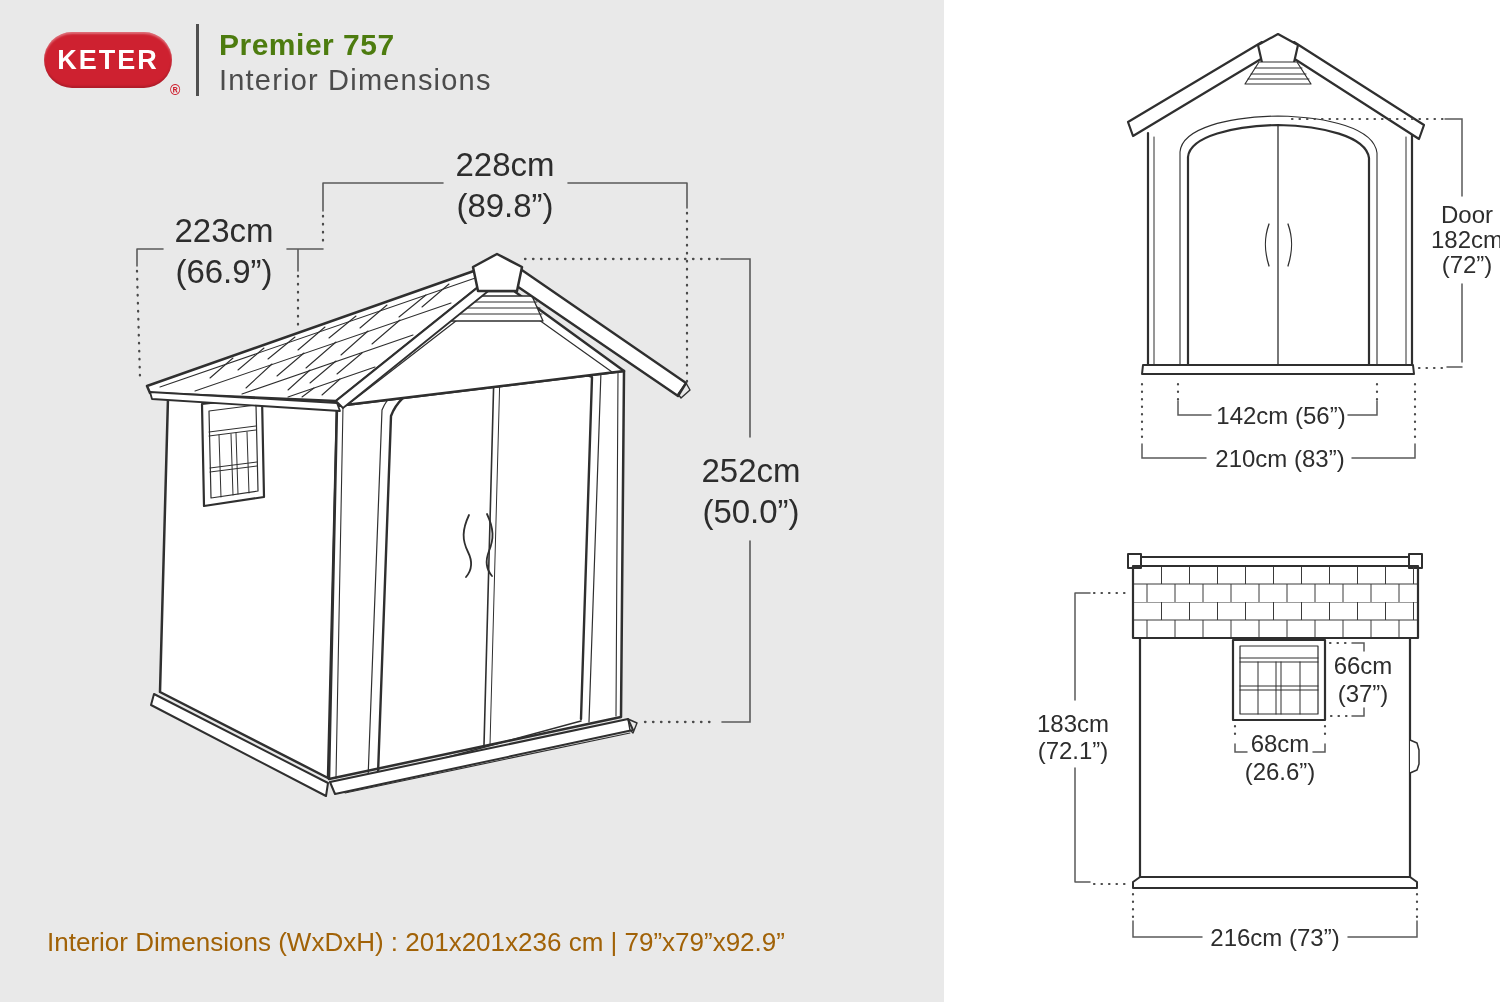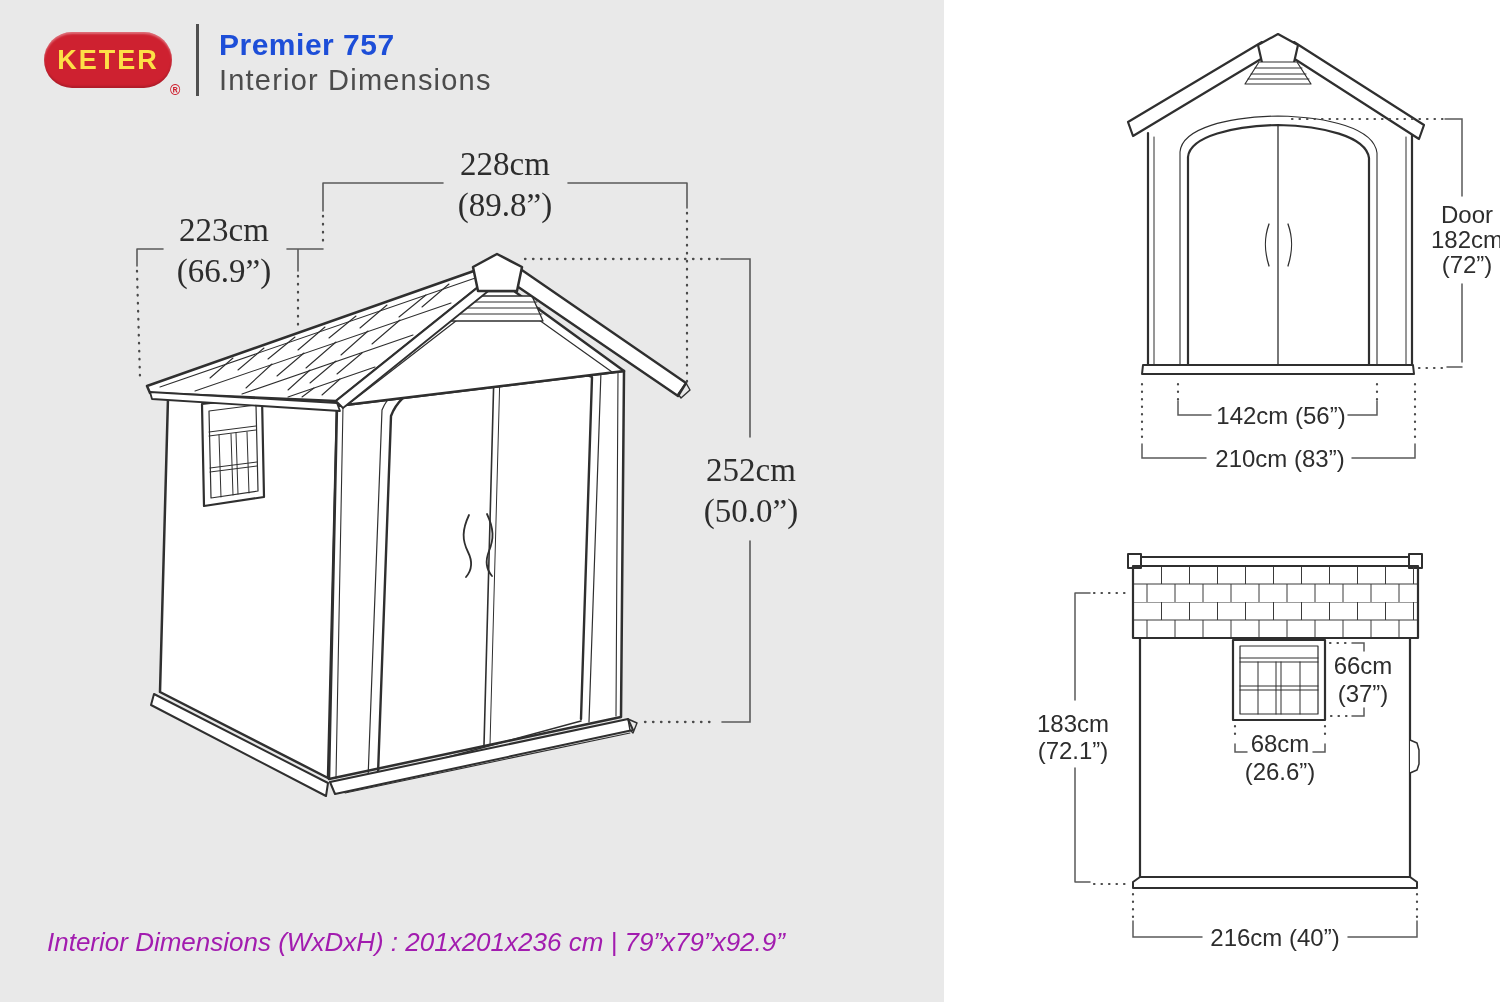--- a/index.html
+++ b/index.html
@@ -14,39 +14,39 @@
   #art{position:absolute;left:0;top:0;}
 
   
   #logo{
     position:absolute;left:44px;top:32px;width:128px;height:56px;
     background:#ce2130;border-radius:30px;
     display:flex;align-items:center;justify-content:center;
     box-shadow:inset 0 2px 2px rgba(255,255,255,.35), inset 0 -2px 2px rgba(0,0,0,.15);
   }
   #logo .brand{
-    color:#fde047;font-weight:800;font-size:27px;letter-spacing:2px;
+    color:#ffffff;font-weight:800;font-size:27px;letter-spacing:2px;
   }
   #reg-mark{position:absolute;left:170px;top:82px;font-size:14px;color:#ce2130;font-weight:700;}
   #header-divider{position:absolute;left:196px;top:24px;width:3px;height:72px;background:#4f4f4f;}
-  #product-title{position:absolute;left:219px;top:28px;font-size:30px;font-weight:bold;color:#1d4ed8;letter-spacing:.5px;}
+  #product-title{position:absolute;left:219px;top:28px;font-size:30px;font-weight:bold;color:#4d7c0f;letter-spacing:.5px;}
   #product-subtitle{position:absolute;left:219px;top:64px;font-size:29px;font-weight:400;color:#4c4c4c;letter-spacing:1.2px;}
 
   
   .dim-label{
     position:absolute;transform:translateX(-50%);
     text-align:center;color:#2d2d2d;white-space:nowrap;
   }
-  .dim-label.big{font-size:33px;line-height:41px;font-family:Liberation Serif, serif;}
+  .dim-label.big{font-size:33px;line-height:41px;}
   .dim-label.small{font-size:24px;line-height:25px;}
   .dim-label.small.sp27{line-height:27px;}
   .dim-label.small.sp28{line-height:28px;}
 
   #interior-note{
-    position:absolute;left:47px;top:927px;font-size:26px;color:#a21caf;white-space:nowrap;font-style:italic;
+    position:absolute;left:47px;top:927px;font-size:26px;color:#a16207;white-space:nowrap;
   }
 </style>
 </head>
 <body>
 
 <div id="left-panel" class="panel"></div>
 <div id="right-panel" class="panel"></div>
 
 <svg id="art" width="1500" height="1002" viewBox="0 0 1500 1002">
   <defs>
@@ -235,15 +235,15 @@
   <div>(72.1”)</div>
 </div>
 <div class="dim-label small sp28" style="left:1363px;top:652px;">
   <div>66cm</div>
   <div>(37”)</div>
 </div>
 <div class="dim-label small sp28" style="left:1280px;top:730px;">
   <div>68cm</div>
   <div>(26.6”)</div>
 </div>
-<div class="dim-label small" style="left:1275px;top:925px;">216cm (40”)</div>
+<div class="dim-label small" style="left:1275px;top:925px;">216cm (73”)</div>
 
 <div id="interior-note">Interior Dimensions (WxDxH) : 201x201x236 cm | 79”x79”x92.9”</div>
 
 </body></html>

